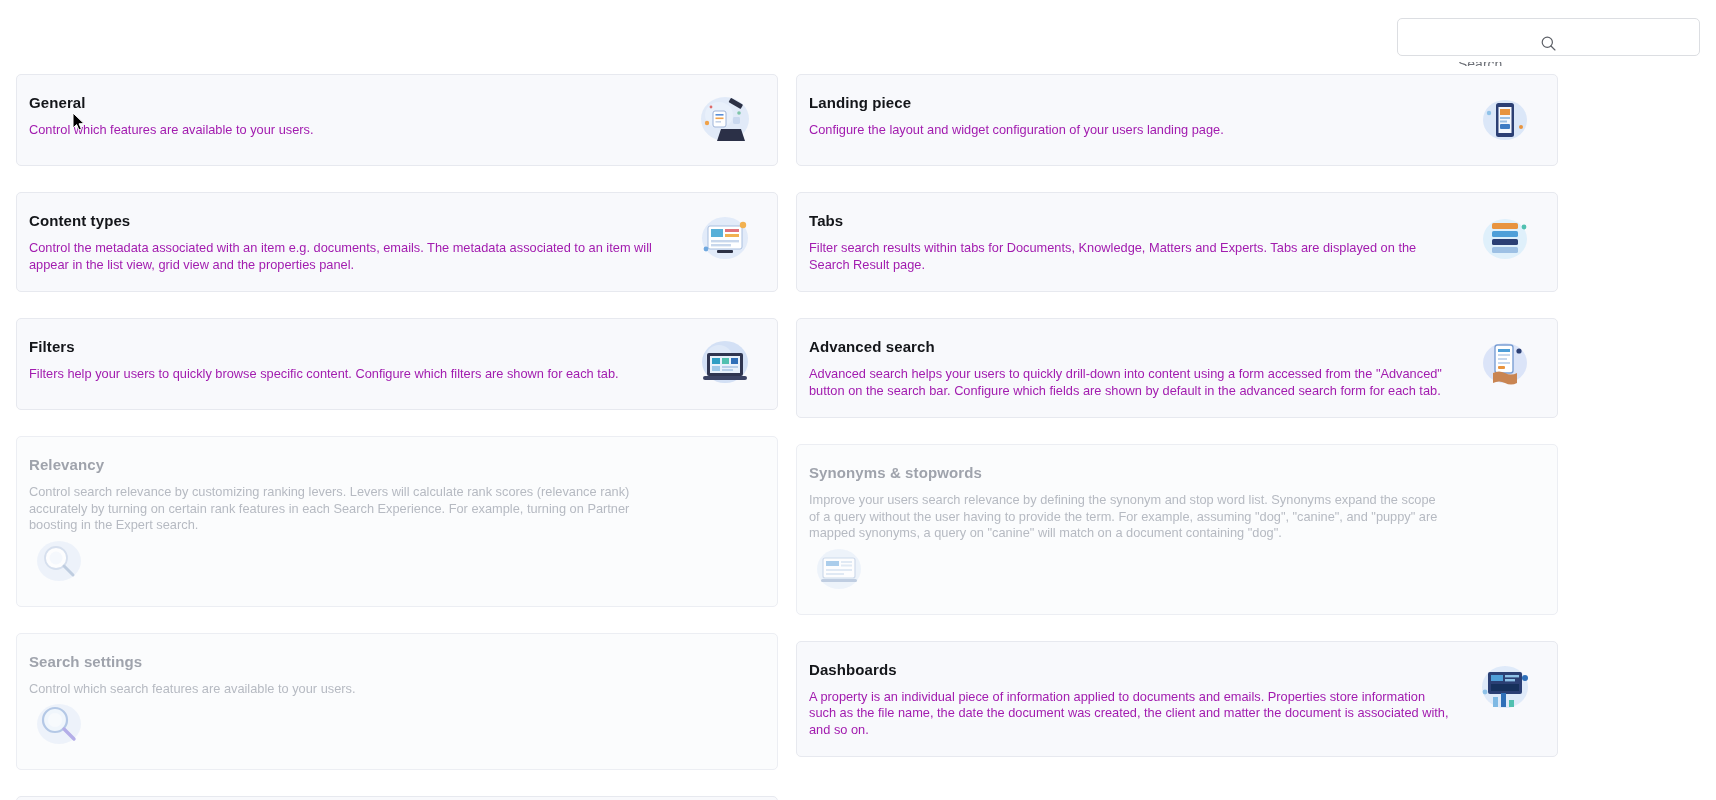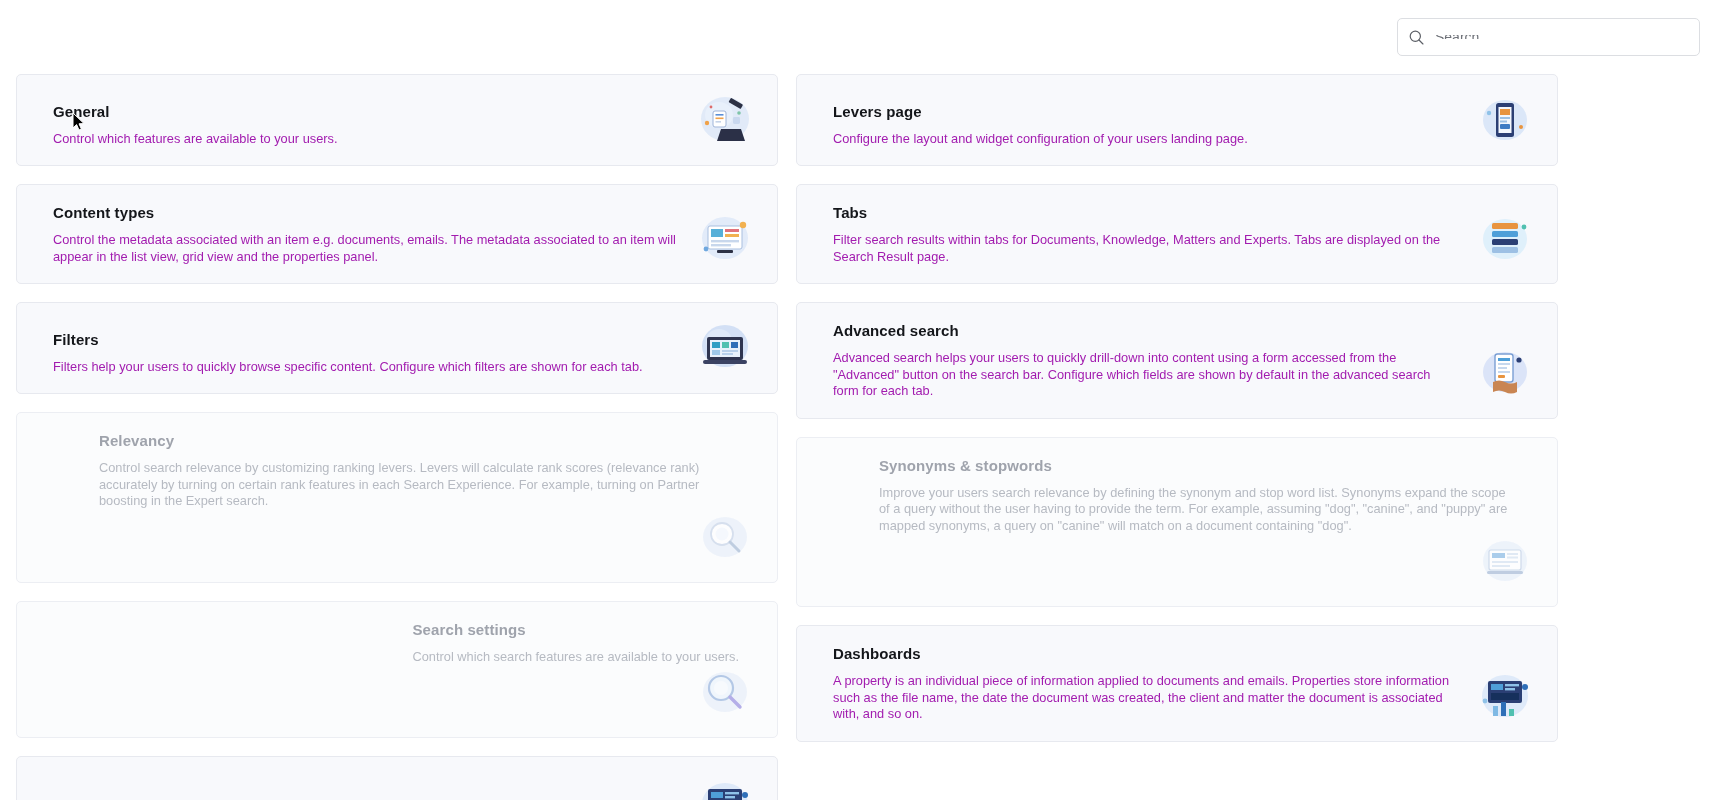--- a/index.html
+++ b/index.html
@@ -31,20 +31,21 @@
   .search-box {
     display: flex;
     align-items: center;
     width: 303px;
     height: 38px;
     border: 1px solid #dcdee2;
     border-radius: 5px;
     background: #ffffff;
     padding: 16px 10px;
     gap: 10px;
+    flex-direction: column;
   }
 
   .search-icon {
     flex: 0 0 auto;
     width: 17px;
     height: 17px;
     display: block;
     color: #5c5f66;
   }
 
@@ -68,27 +69,27 @@
     padding: 0 16px;
     align-items: start;
   }
 
   .col { display: flex; flex-direction: column; }
 
   
   .card {
     position: relative;
     display: flex;
-    align-items: flex-end;
+    align-items: flex-start;
     justify-content: space-between;
     background: #f8f9fc;
     border: 1px solid #e7e9ef;
     border-radius: 5px;
-    padding: 18px 22px 18px 36px;
-    margin-bottom: 18px;
+    padding: 18px 22px 18px 12px;
+    margin-bottom: 26px;
     min-height: 86px;
     cursor: pointer;
   }
 
   .card.disabled {
     background: #fbfcfd;
     border-color: #eceef3;
     cursor: default;
     flex-direction: column;
   }
@@ -277,21 +278,21 @@
           </svg>
         </div>
       </div>
 
     </div>
 
     <div class="col">
 
       <div class="card h-1">
         <div class="card-text">
-          <div class="card-title">Levers page</div>
+          <div class="card-title">Landing piece</div>
           <div class="card-desc">Configure the layout and widget configuration of your users landing page.</div>
         </div>
         <div class="card-illus">
           <svg viewBox="0 0 60 54">
             <ellipse cx="30" cy="27" rx="22" ry="20" fill="#dbe7f8"></ellipse>
             <rect x="21" y="10" width="18" height="34" rx="2.5" fill="#2b3f74"></rect>
             <rect x="23.5" y="14" width="13" height="26" fill="#f3f7fd"></rect>
             <rect x="25" y="16" width="10" height="6" fill="#e8943f"></rect>
             <rect x="25" y="24" width="10" height="2" fill="#9dc0e4"></rect>
             <rect x="25" y="27.5" width="7" height="2" fill="#9dc0e4"></rect>

